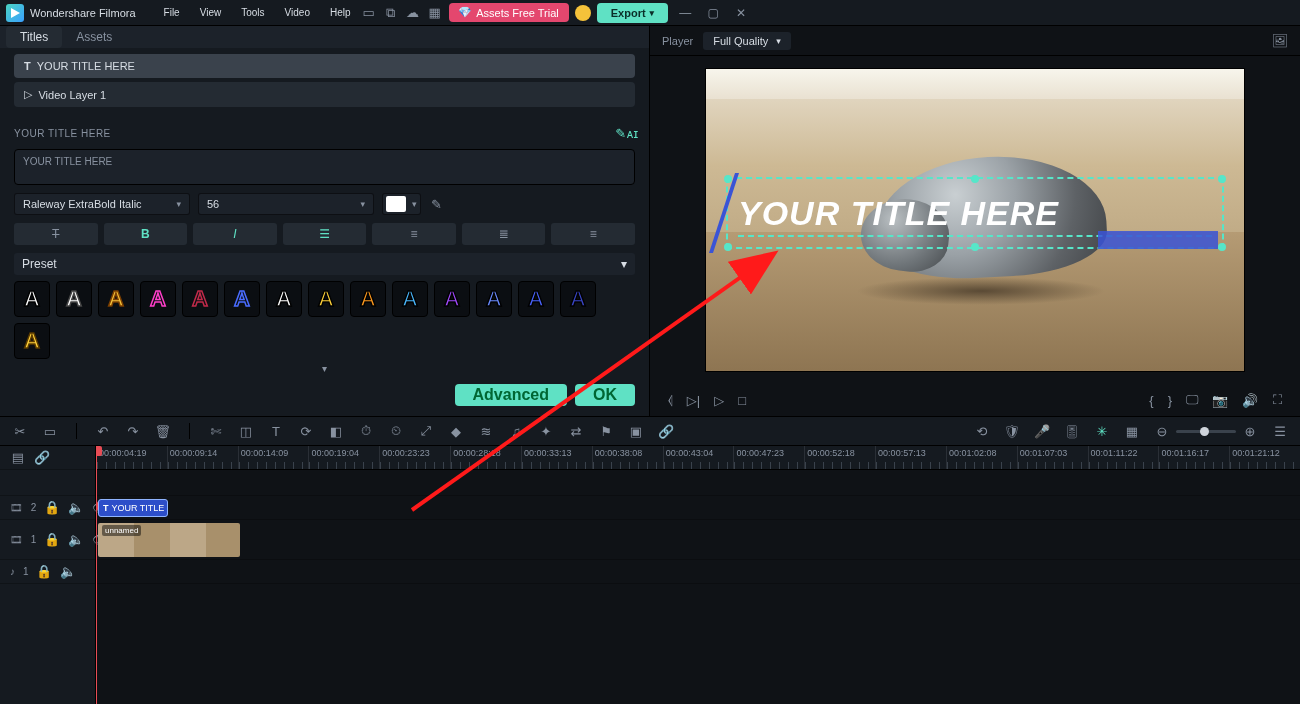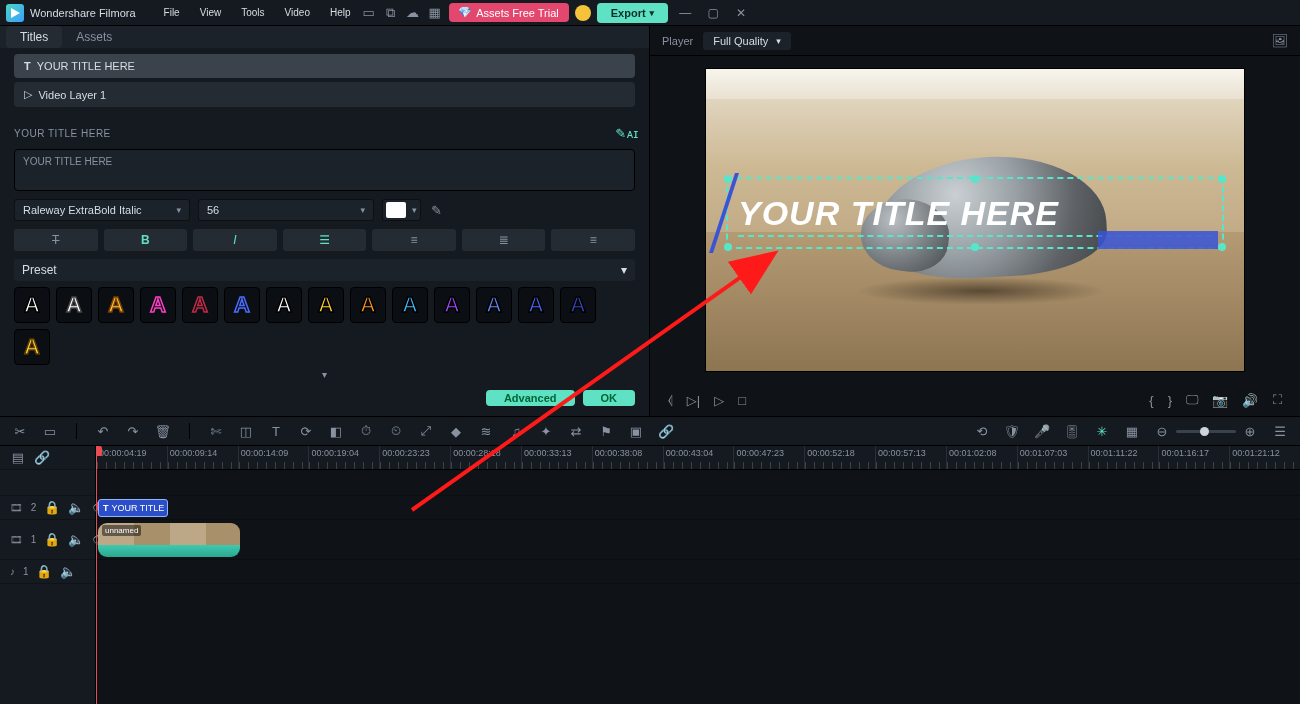--- a/index.html
+++ b/index.html
@@ -55,21 +55,21 @@
   .combo.size{width:176px}
   .swatch{width:20px;height:16px;background:#fff;border-radius:2px}
   .stylebtns{display:flex;gap:6px;padding:0 14px}
   .sbtn{flex:1;height:22px;background:var(--bg-3);border-radius:3px;display:flex;align-items:center;justify-content:center;color:var(--text-dim);font-size:12px}
   .sbtn.on{color:var(--accent)}
   .sbtn.onb{color:var(--accent);font-weight:800}
   .presetrow{display:flex;gap:6px;padding:8px 14px;flex-wrap:wrap}
   .presetrow .hdr{width:100%;display:flex;align-items:center;background:var(--bg-2);border-radius:3px;padding:4px 8px;font-size:12px;color:var(--text-0)}
   .preset{width:36px;height:36px;border-radius:4px;background:#0b0e12;display:flex;align-items:center;justify-content:center;font-family:Arial Black,Arial;font-weight:900;font-size:22px;border:1px solid #000}
   .bottombtns{display:flex;justify-content:flex-end;gap:8px;padding:10px 14px;margin-top:auto}
-  .btn{padding:2px 18px;border-radius:4px;font-size:11px;background:var(--accent);color:#063;font-weight:600;cursor:pointer}
+  .btn{padding:2px 18px;border-radius:4px;font-size:16px;background:var(--accent);color:#063;font-weight:600;cursor:pointer}
   
   .playerbar{height:30px;display:flex;align-items:center;padding:0 12px;gap:10px;border-bottom:1px solid #000}
   .playerbar .lbl{font-size:11px;color:var(--text-dim)}
   .dropdown{background:var(--bg-2);border-radius:3px;padding:3px 10px;font-size:11px;color:var(--text-0);display:flex;align-items:center;gap:8px}
   .preview{flex:1;display:flex;align-items:center;justify-content:center;padding:8px 20px}
   .canvas{width:540px;height:304px;background:linear-gradient(180deg,#e9e1d1 0%,#cdb994 32%,#a8906b 100%);position:relative;overflow:hidden;border:1px solid #000}
   
   .sand-dark{position:absolute;left:0;right:0;bottom:0;height:46%;background:linear-gradient(180deg,#b59b74,#8e7552)}
   .waterline{position:absolute;left:0;right:0;top:0;height:30px;background:linear-gradient(180deg,#f7f5ec,#e9e1d1)}
   .seal-body{position:absolute;left:170px;top:88px;width:230px;height:120px;border-radius:60% 60% 50% 50%/70% 70% 40% 40%;background:radial-gradient(circle at 35% 30%,#c9cfd2 0%,#9aa1a6 35%,#5e6266 70%,#3f4245 100%);transform:rotate(-3deg)}
@@ -103,21 +103,21 @@
   .tracks{flex:1;position:relative;overflow:hidden}
   .ruler{height:24px;background:var(--bg-1);border-bottom:1px solid #000;display:flex;position:relative}
   .ruler .tick{flex:1;position:relative;border-left:1px solid #2a2f36}
   .ruler .tick span{position:absolute;top:2px;left:2px;font-size:9px;color:var(--text-dim);white-space:nowrap}
   .ruler .subticks{position:absolute;left:0;right:0;bottom:0;height:7px;background:repeating-linear-gradient(90deg,#3a424c 0 1px,transparent 1px 9px)}
   .playhead{position:absolute;top:0;bottom:0;left:0;width:0;border-left:1px solid #e84c55;z-index:5}
   .playhead::before{content:"";position:absolute;top:0;left:-5px;width:10px;height:10px;background:#e84c55;border-radius:2px}
   .trackrow{height:24px;border-bottom:1px solid #0004;position:relative}
   .trackrow.tall{height:40px}
   .clip-title{position:absolute;top:3px;left:2px;width:70px;height:18px;border-radius:3px;background:#2d4ec9;border:1px solid #8fb4ff;color:#fff;font-size:9px;display:flex;align-items:center;gap:3px;padding:0 4px;overflow:hidden;white-space:nowrap}
-  .clip-video{position:absolute;top:3px;left:2px;width:142px;height:34px;border-radius:9px;overflow:hidden;display:flex;flex-direction:column}
+  .clip-video{position:absolute;top:3px;left:2px;width:142px;height:34px;border-radius:2px;overflow:hidden;display:flex;flex-direction:row}
   .clip-video .thumbs{flex:1;background:repeating-linear-gradient(90deg,#bca787 0 36px,#a8906b 36px 72px)}
   .clip-video .aud{height:12px;background:linear-gradient(180deg,#3fcab0,#2aa88f)}
   .clip-video .lbl{position:absolute;top:2px;left:4px;font-size:8px;color:#fff;background:#0007;padding:1px 3px;border-radius:2px}
   
   .arrow-svg{position:absolute;left:0;top:0;pointer-events:none;z-index:50}
   
   .knob{width:12px;height:12px;border-radius:50%;background:#e84c55;position:absolute;left:0;top:30px}
 </style>
 </head>
 <body>

